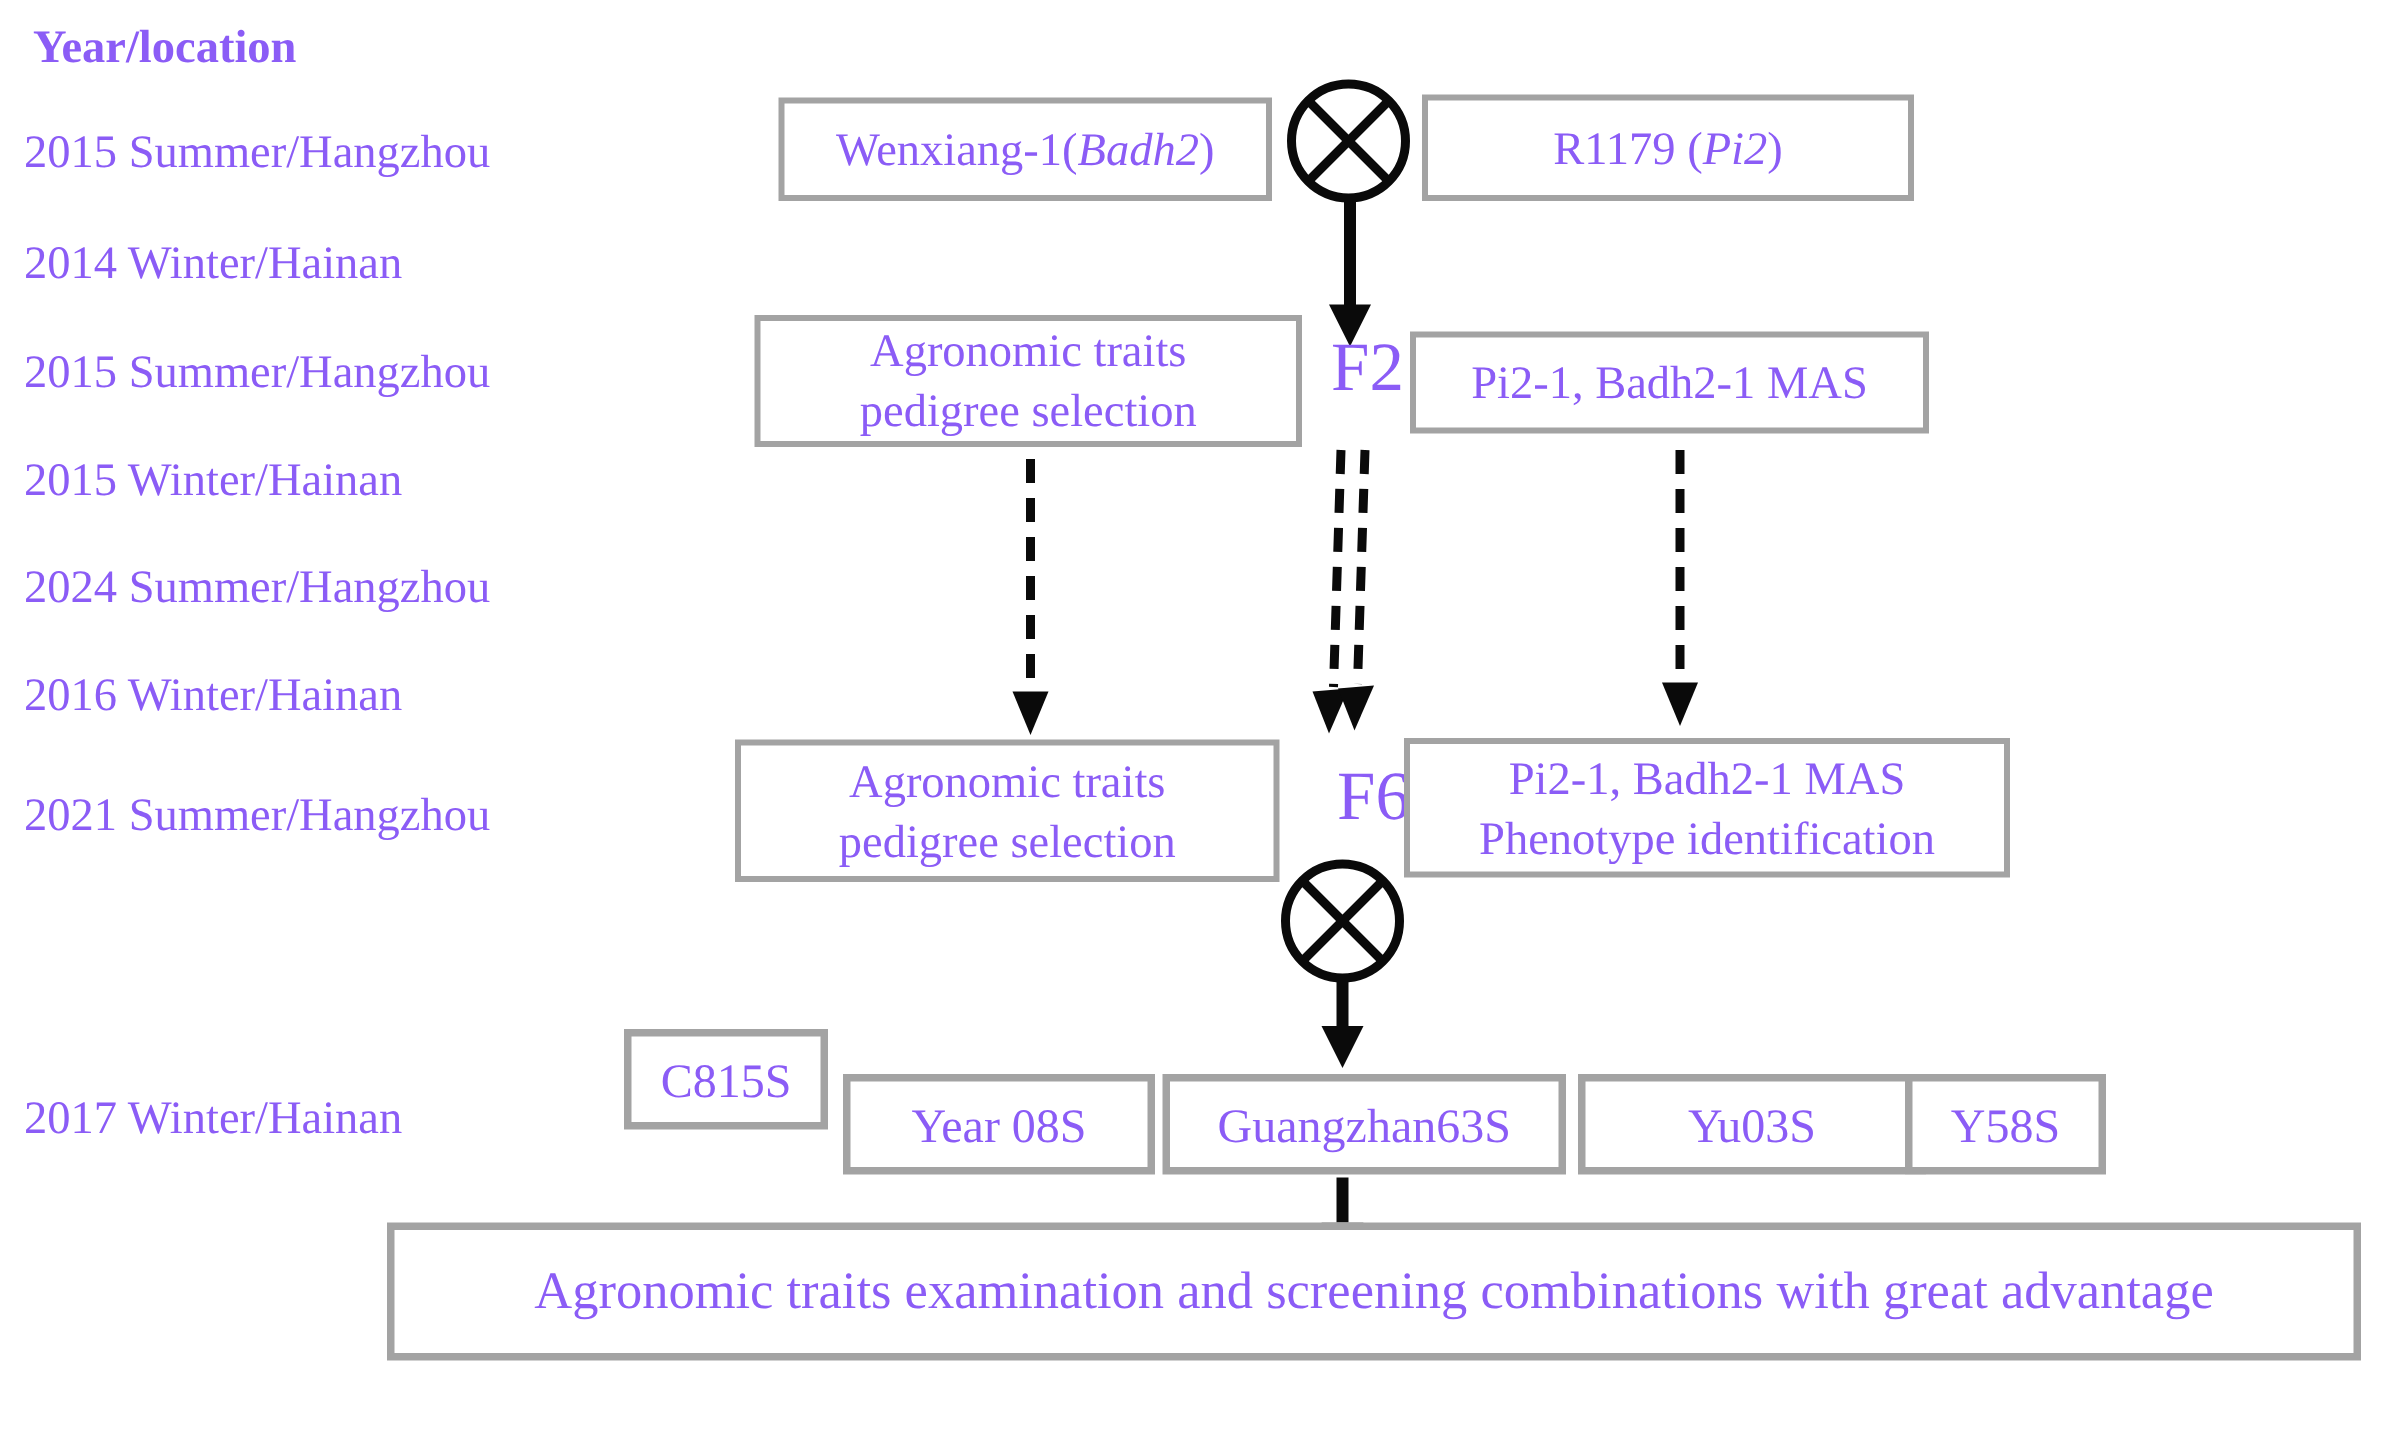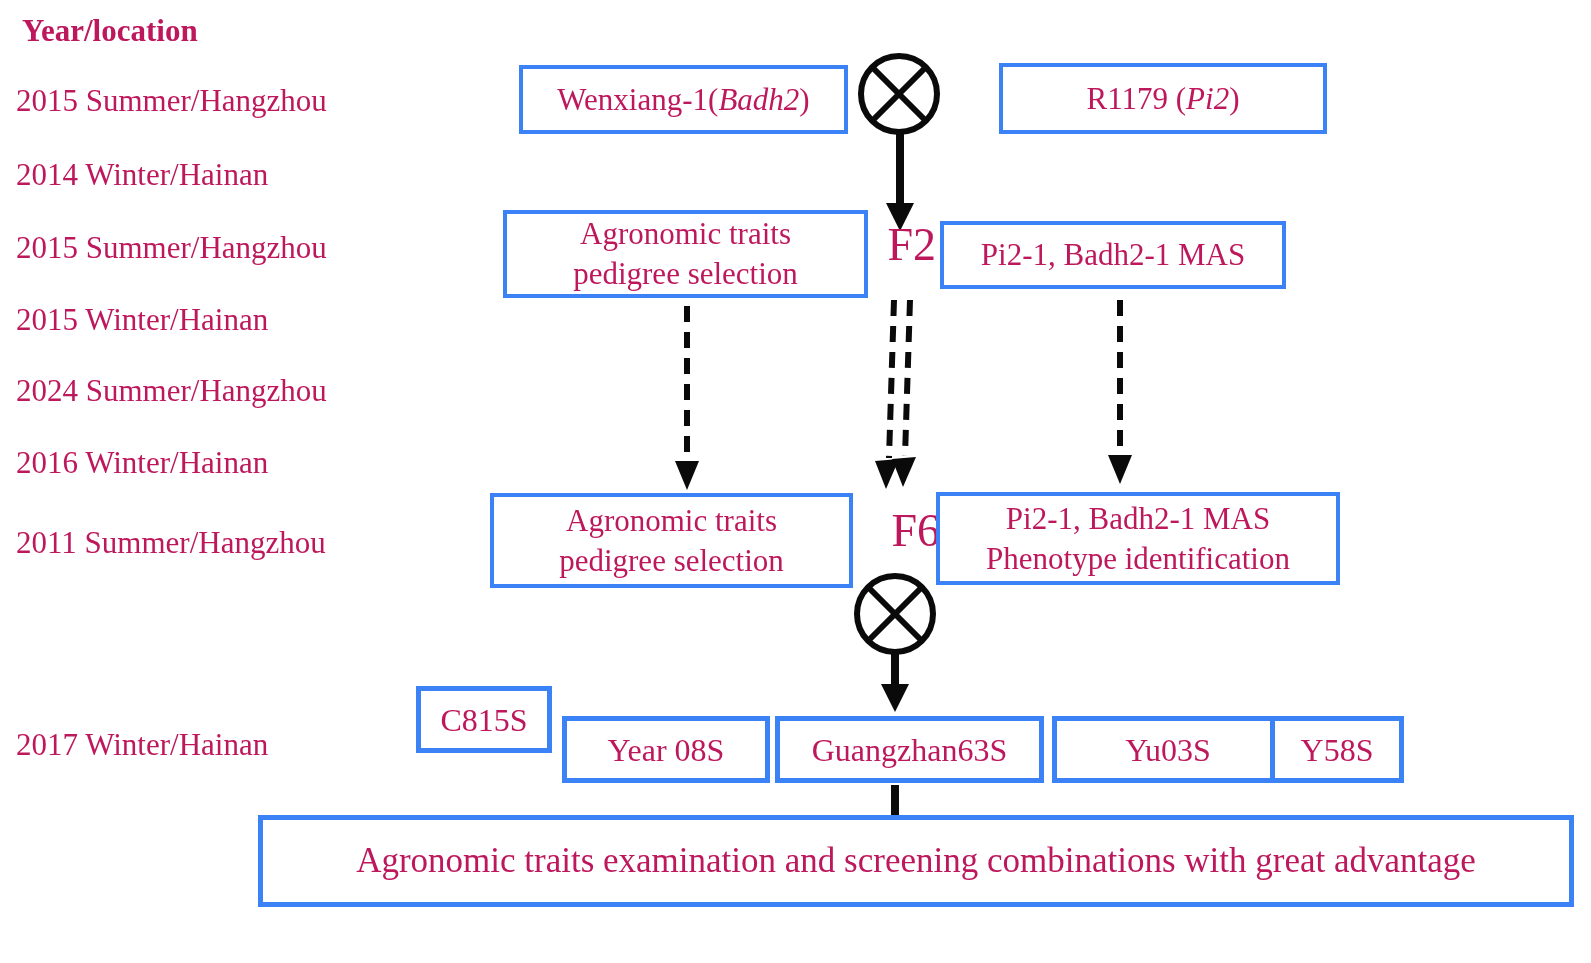--- a/index.html
+++ b/index.html
@@ -1,24 +1,24 @@
 <!DOCTYPE html>
 <html><head>
 <meta charset="utf-8">
 <style>
   html,body{margin:0;padding:0;background:#ffffff;}
   .canvas{
     position:relative;width:1591px;height:963px;background:#ffffff;overflow:hidden;
-    font-family:"Liberation Serif", serif;color:#be185d;
+    font-family:"Liberation Serif", serif;color:#8b5cf6;
   }
   svg.overlay{position:absolute;left:0;top:0;width:1591px;height:963px;pointer-events:none;}
   .tl{position:absolute;left:16px;font-size:31px;line-height:38px;white-space:nowrap;}
   .tl-header{position:absolute;left:22px;top:12px;font-size:31px;line-height:38px;font-weight:bold;white-space:nowrap;}
   .box{
-    position:absolute;border:4px solid #3b82f6;background:#ffffff;box-sizing:border-box;
+    position:absolute;border:4px solid #a3a3a3;background:#ffffff;box-sizing:border-box;
     display:flex;flex-direction:column;align-items:center;justify-content:center;
     text-align:center;font-size:31px;line-height:40px;white-space:nowrap;
   }
   .gene{font-style:italic;}
   .gen-label{position:absolute;font-size:46px;line-height:50px;width:80px;text-align:right;}
   .seed{border-width:5px;font-size:32px;}
   .final-box{border-width:5px;font-size:35px;}
   .stroke{stroke:#0a0a0a;fill:none;}
   .fillhead{fill:#0a0a0a;stroke:none;}
 </style>
@@ -76,27 +76,27 @@
     </g>
   </svg>
 
   <div class="tl-header">Year/location</div>
   <div class="tl" style="top:82px">2015 Summer/Hangzhou</div>
   <div class="tl" style="top:156px">2014 Winter/Hainan</div>
   <div class="tl" style="top:229px">2015 Summer/Hangzhou</div>
   <div class="tl" style="top:301px">2015 Winter/Hainan</div>
   <div class="tl" style="top:372px">2024 Summer/Hangzhou</div>
   <div class="tl" style="top:444px">2016 Winter/Hainan</div>
-  <div class="tl" style="top:524px">2011 Summer/Hangzhou</div>
+  <div class="tl" style="top:524px">2021 Summer/Hangzhou</div>
   <div class="tl" style="top:726px">2017 Winter/Hainan</div>
 
   <div class="box" style="left:519px;top:65px;width:329px;height:69px">
     <div><span>Wenxiang-1(</span><span class="gene">Badh2</span><span>)</span></div>
   </div>
-  <div class="box" style="left:999px;top:63px;width:328px;height:71px">
+  <div class="box" style="left:948px;top:63px;width:328px;height:71px">
     <div><span>R1179 (</span><span class="gene">Pi2</span><span>)</span></div>
   </div>
 
   <div class="box" style="left:503px;top:210px;width:365px;height:88px">
     <div>Agronomic traits</div>
     <div>pedigree selection</div>
   </div>
   <div class="gen-label" style="left:856px;top:220px">F2</div>
   <div class="box" style="left:940px;top:221px;width:346px;height:68px">
     <div>Pi2-1, Badh2-1 MAS</div>

